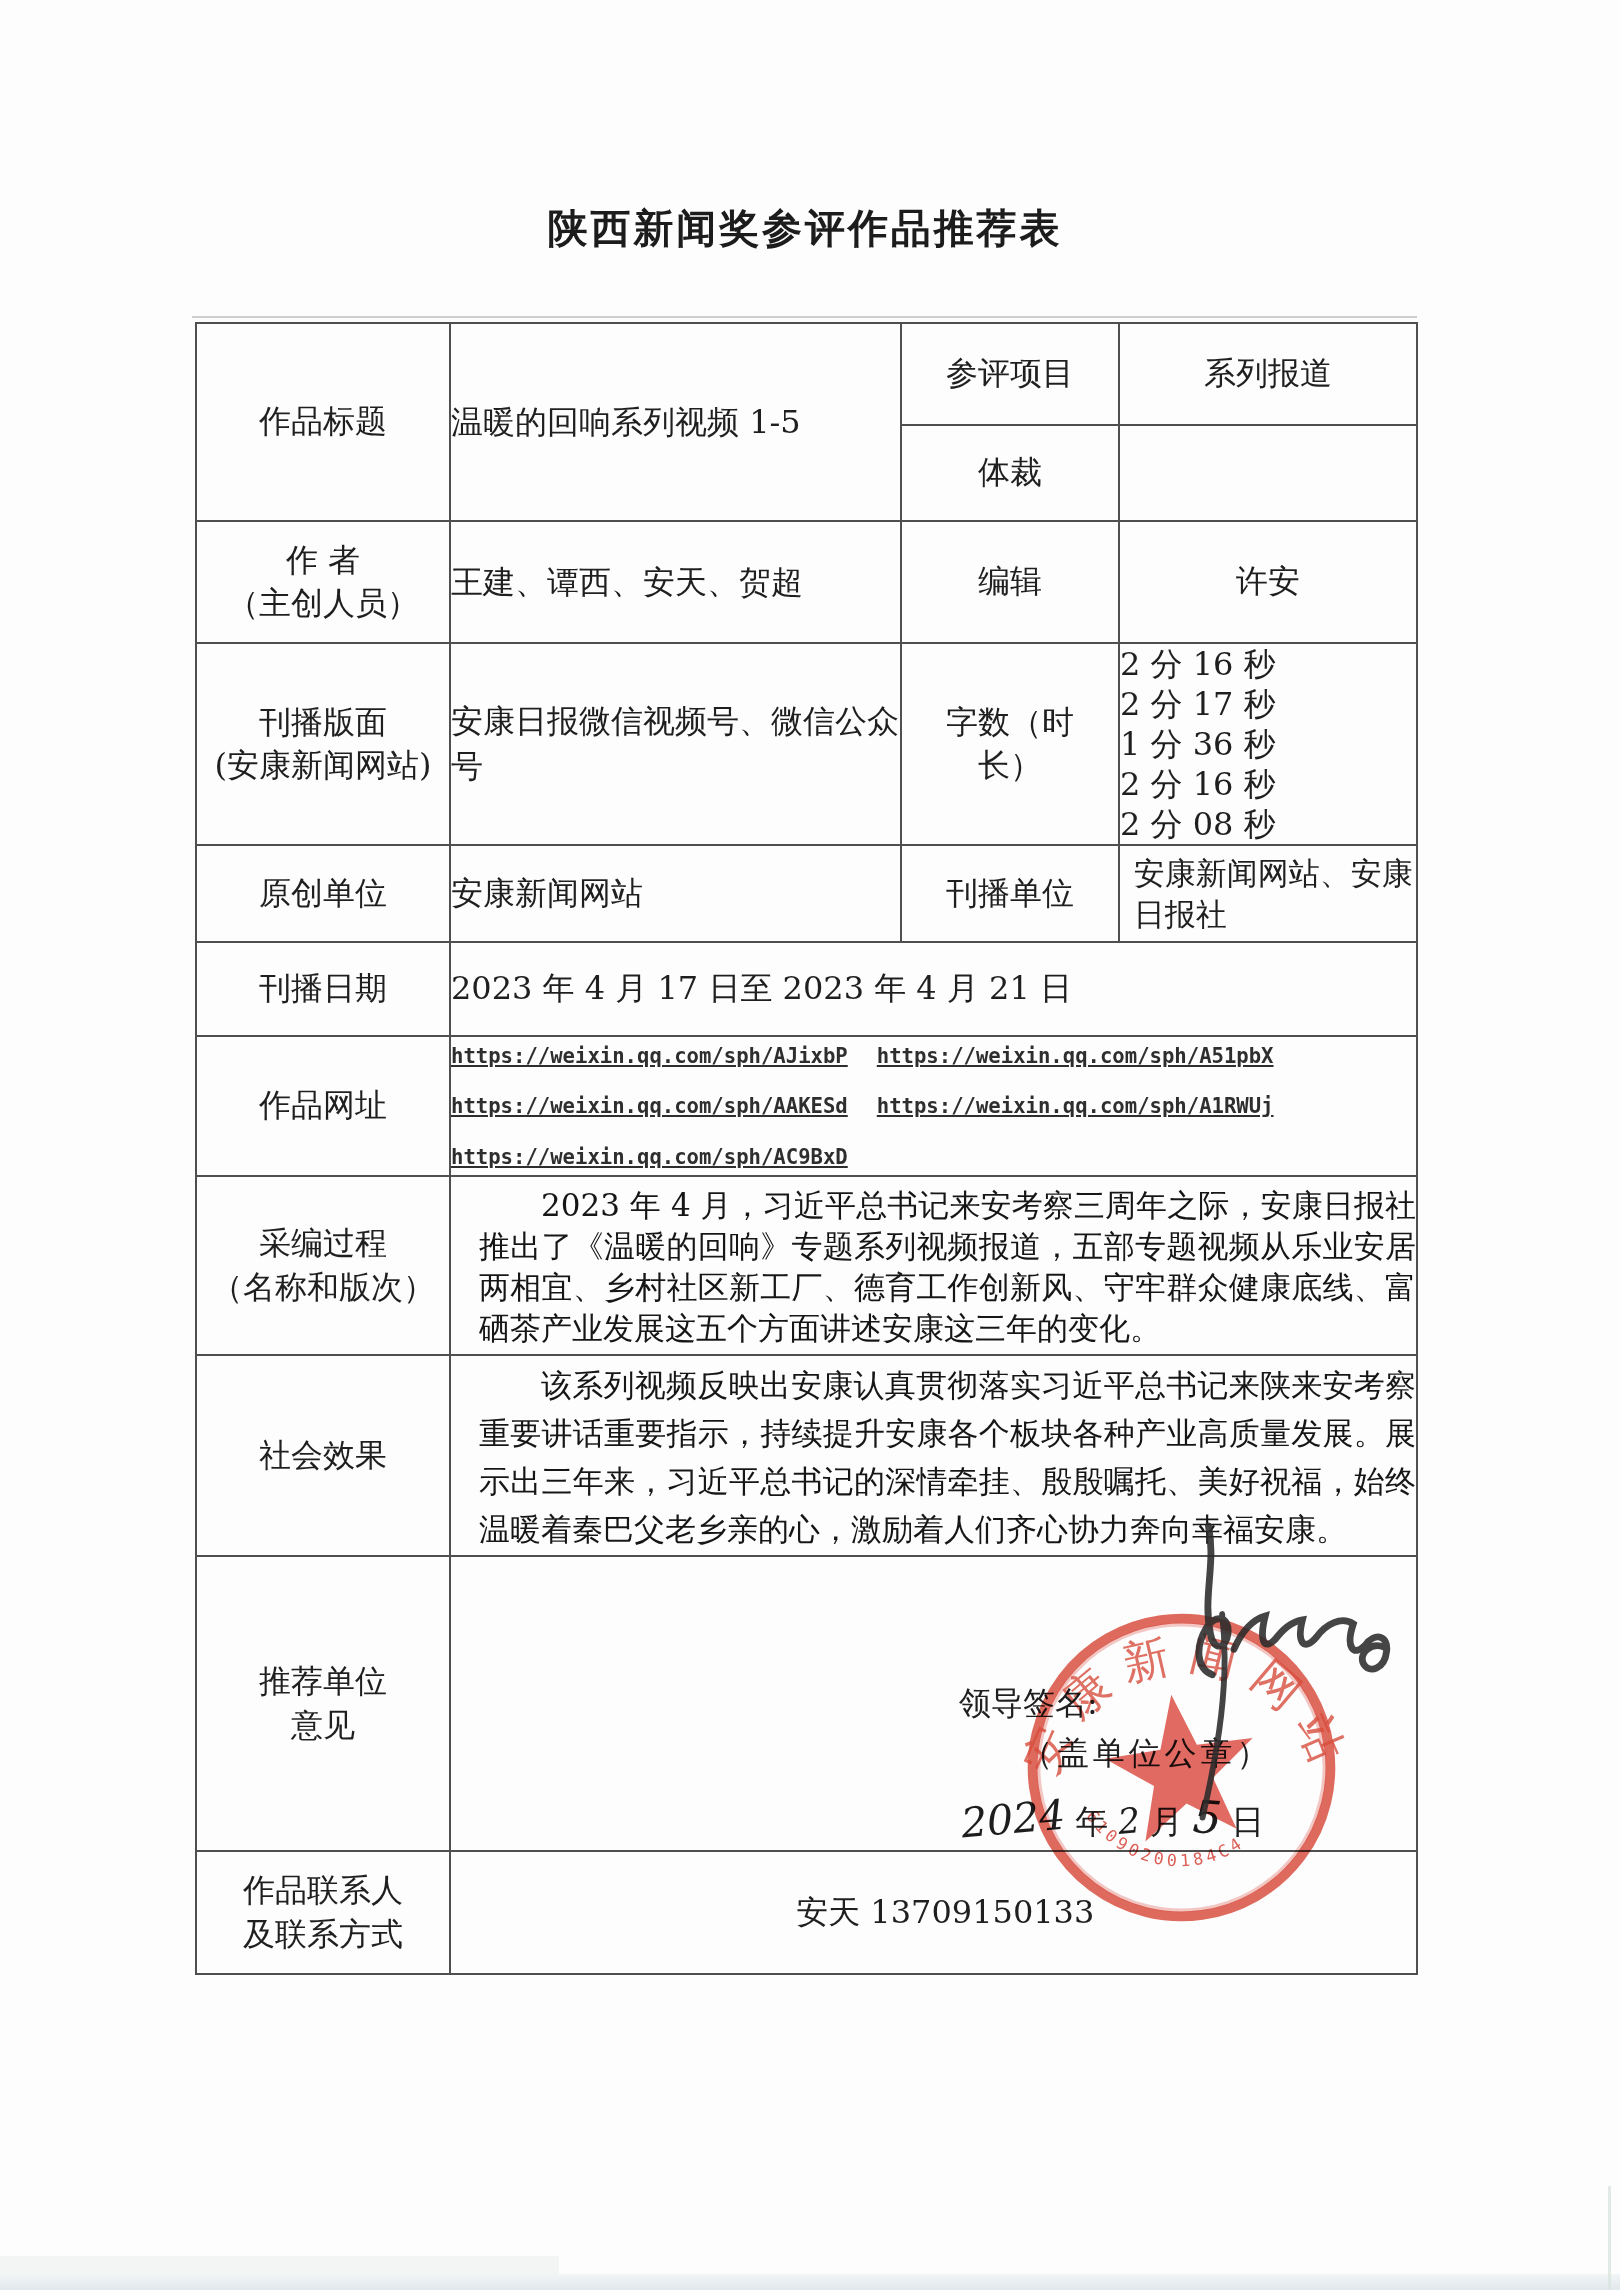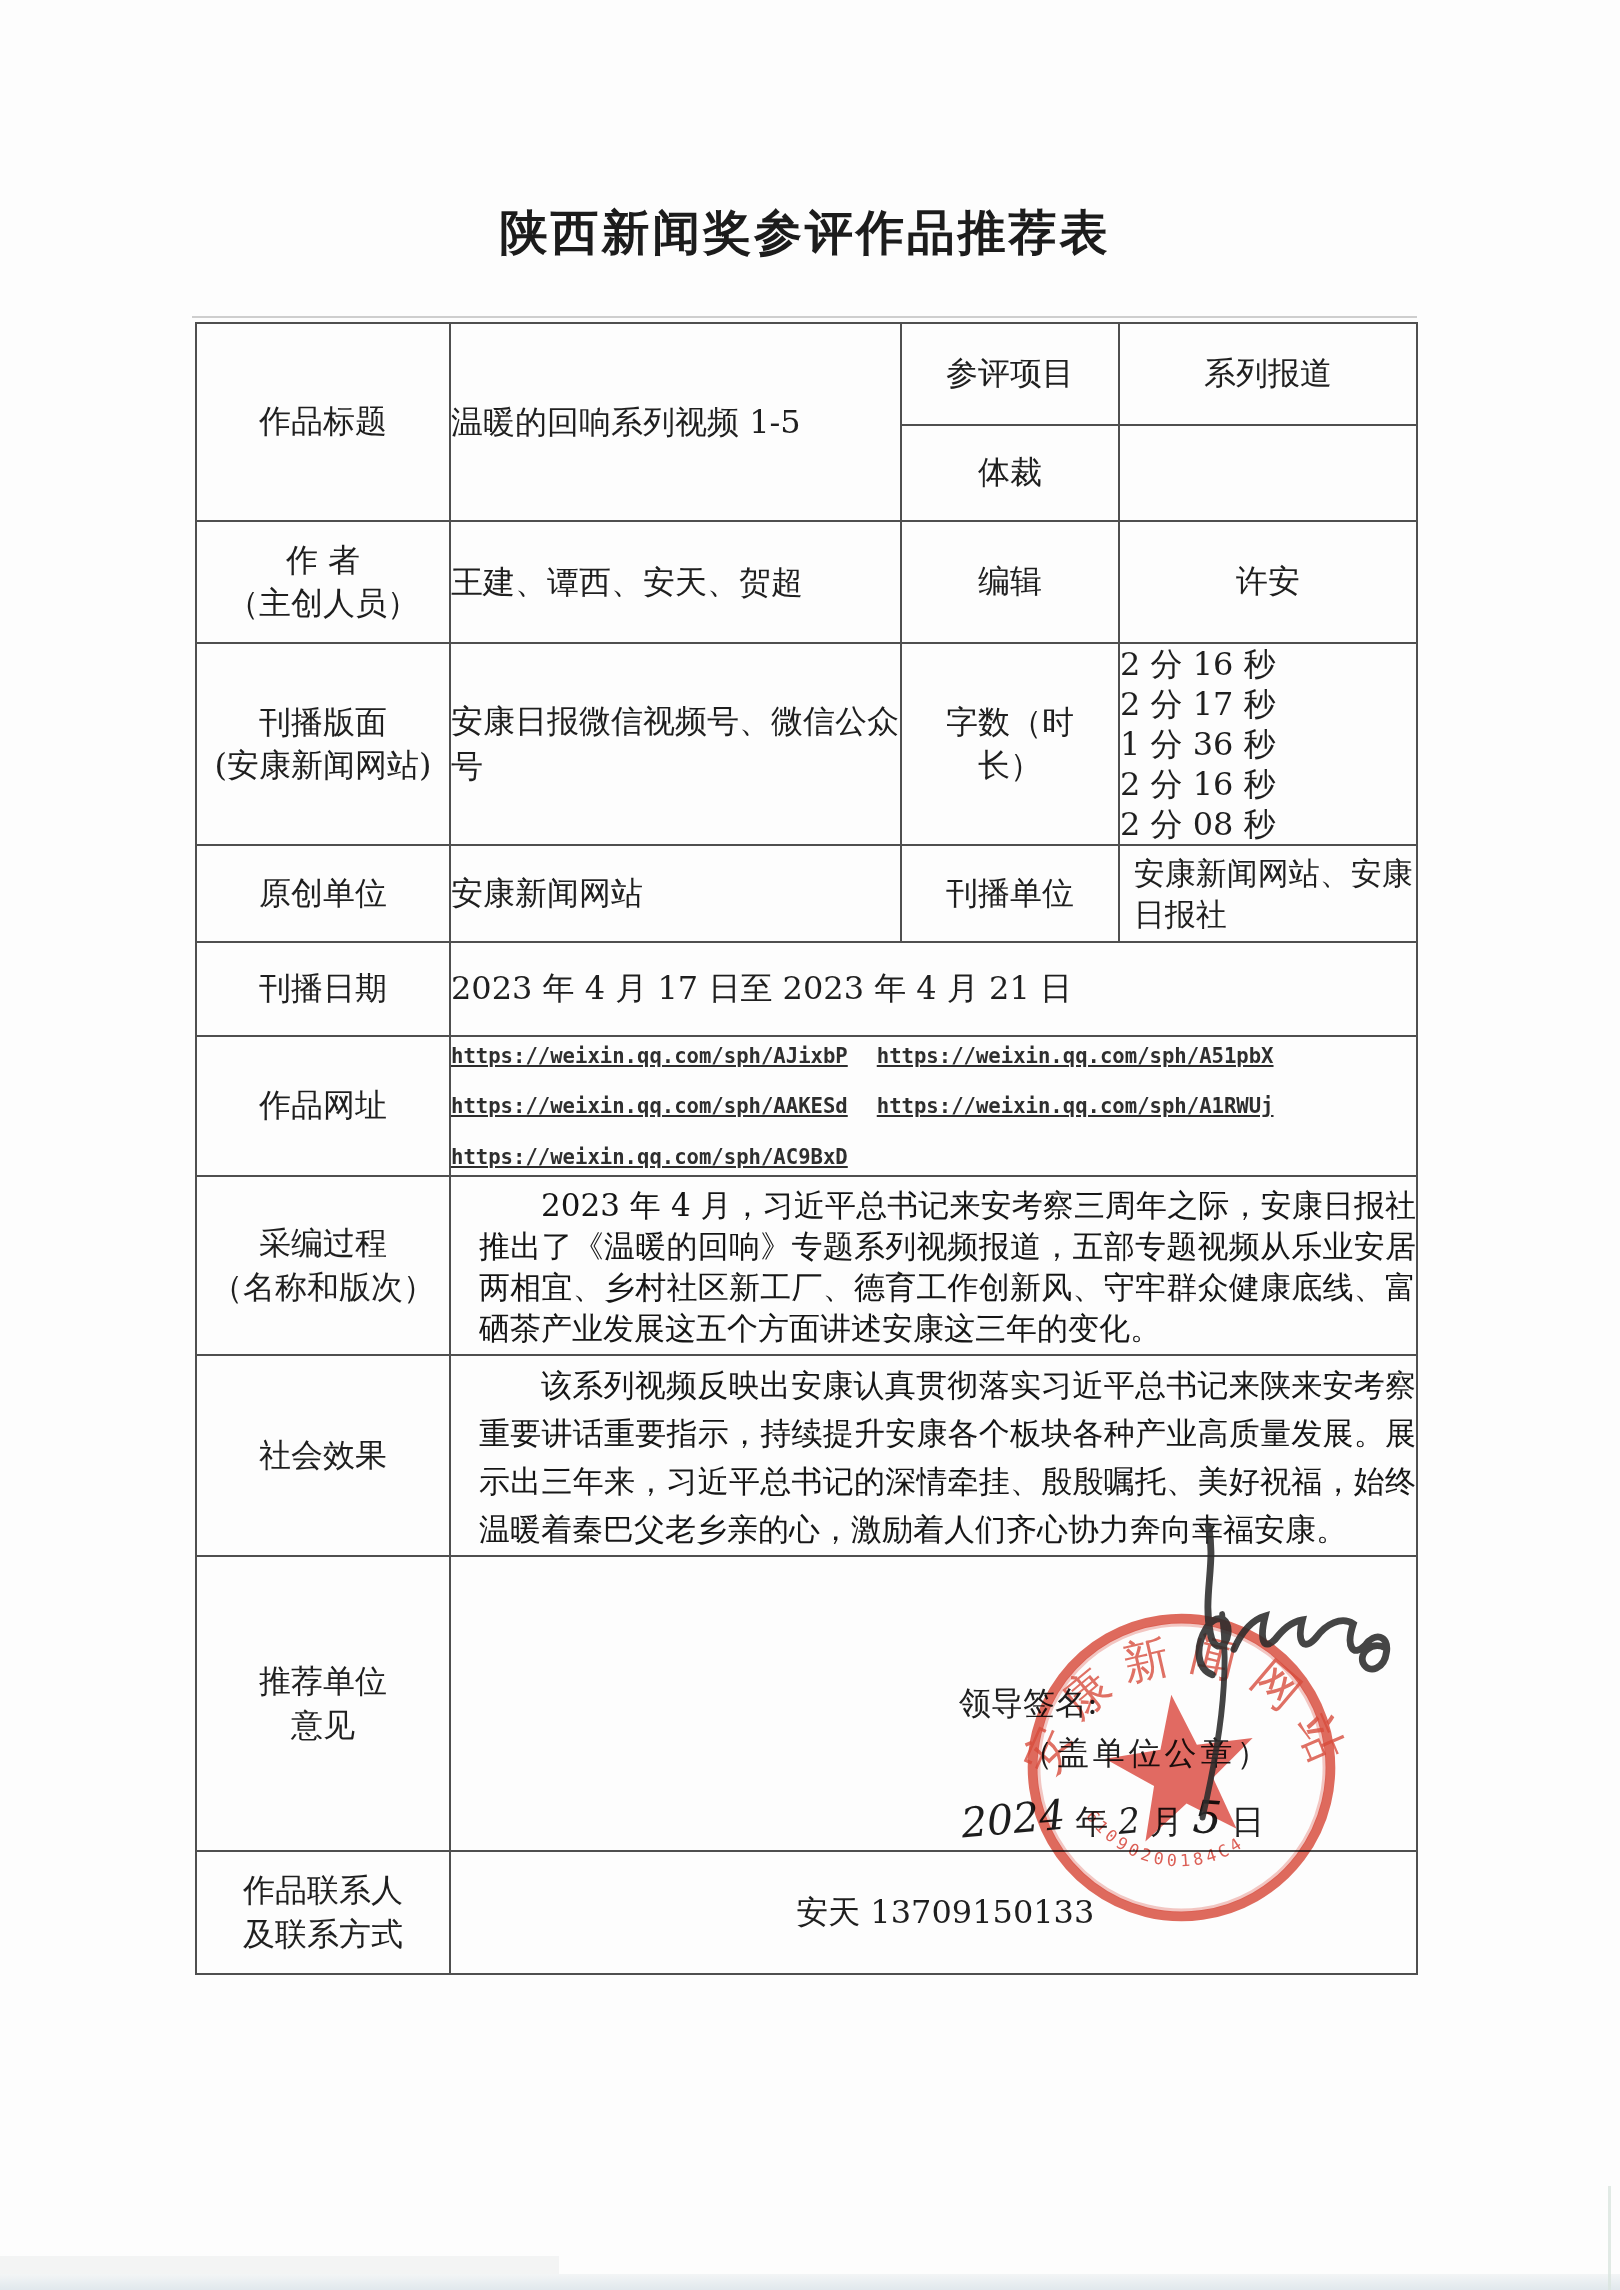--- a/index.html
+++ b/index.html
@@ -5,21 +5,21 @@
   html,body{margin:0;padding:0;}
   body{
     width:1620px;height:2291px;position:relative;
     background:#fdfdfd;
     font-family:"DejaVu Serif","Liberation Serif",serif;
     color:#222;
     overflow:hidden;
   }
   .page-title{
     position:absolute;left:195px;top:201px;width:1220px;
-    text-align:center;font-size:48px;font-weight:700;letter-spacing:2.9px;
+    text-align:center;font-size:40px;font-weight:700;letter-spacing:2.9px;
     color:#1c1c1c;
   }
   
   .scanline-top{
     position:absolute;left:192px;top:316px;width:1225px;height:2px;
     background:#b9b9b9;opacity:.7;
   }
   table.form{
     position:absolute;left:195px;top:322px;width:1220px;
     border-collapse:collapse;table-layout:fixed;

